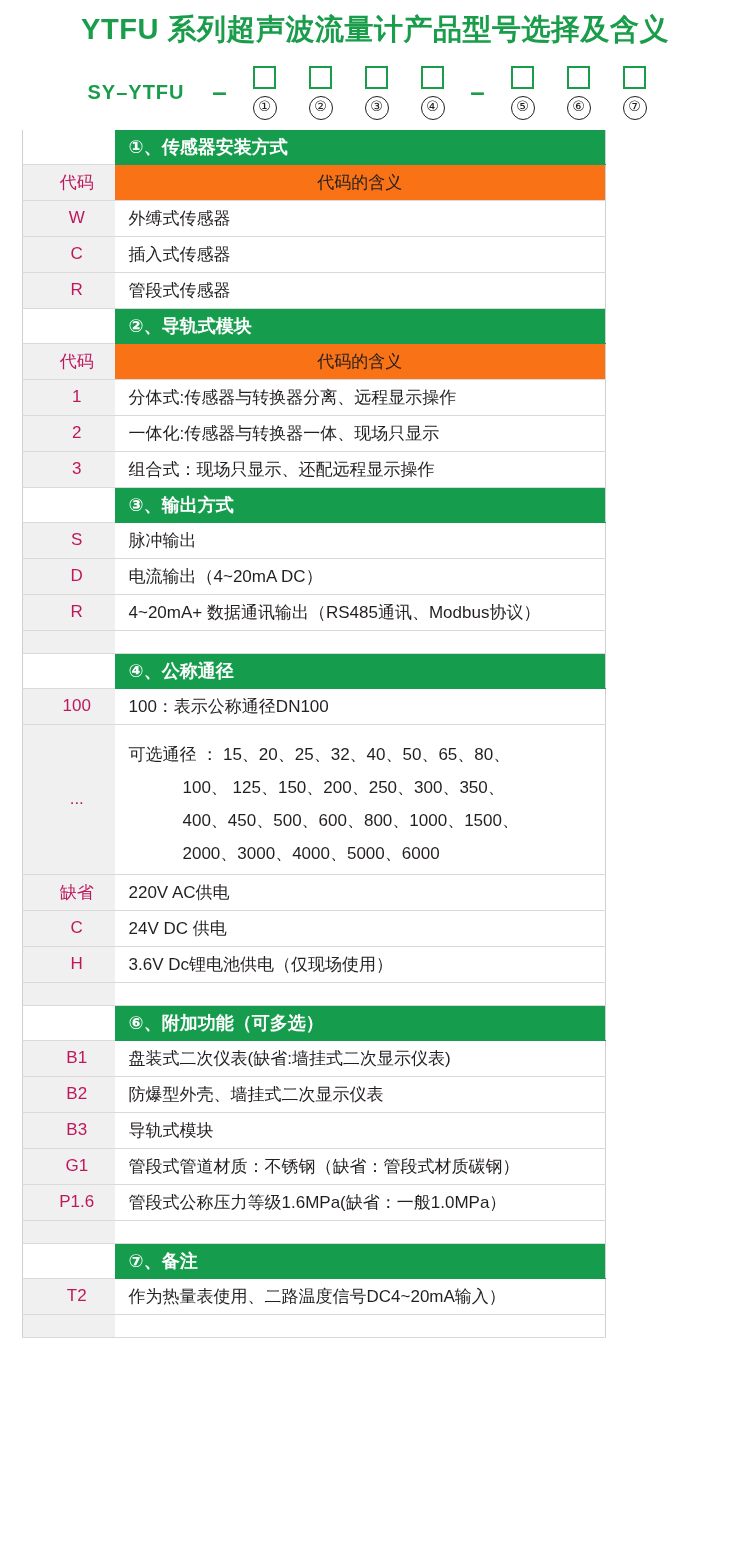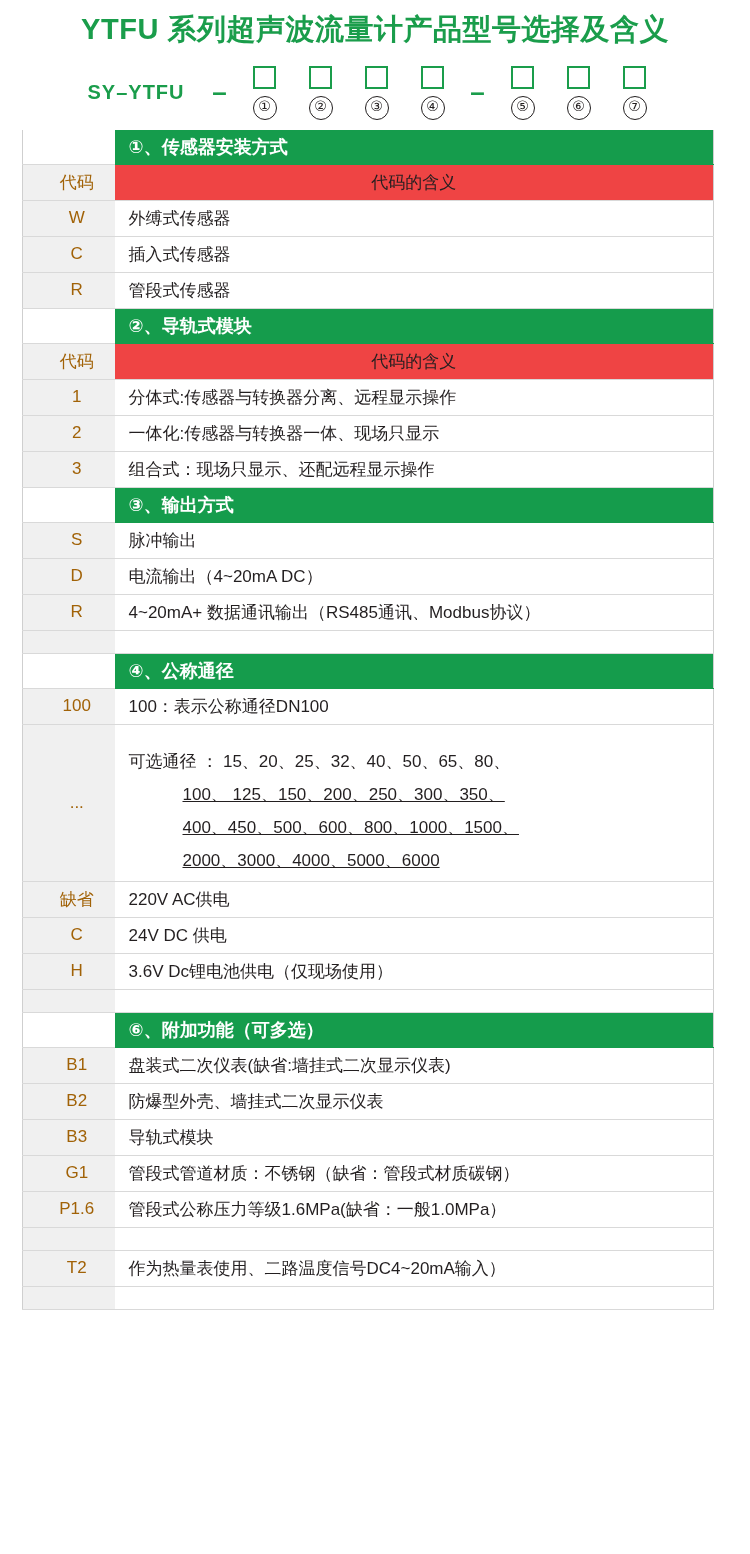--- a/index.html
+++ b/index.html
@@ -73,50 +73,50 @@
     border: 1.6px solid #231f20;
     border-radius: 50%;
     font-size: 14px;
     line-height: 19px;
     text-align: center;
     color: #231f20;
   }
   
   .tbl {
     margin-top: 10px;
-    width: 692px;
+    width: 584px;
     border-collapse: collapse;
     table-layout: fixed;
     border-left: 1px solid #cfcfcf;
     border-right: 1px solid #cfcfcf;
   }
   .tbl td {
     border-bottom: 1px solid #d9d9d9;
     padding: 0;
     vertical-align: middle;
     font-size: 17px;
   }
   td.code {
     width: 92px;
     text-align: center;
     background: #ffffff;
-    color: #a16207;
+    color: #be185d;
     height: 35px;
     padding-left: 16px;
   }
   td.code.shade { background: #f0f0f0; }
   td.desc {
     padding-left: 14px;
     height: 35px;
     color: #231f20;
   }
   td.desc.center {
     text-align: center;
     padding-left: 0;
-    background: #ef4444;
+    background: #f97316;
   }
   tr.section td {
     background: #159c4c;
     color: #ffffff;
     font-weight: bold;
     font-size: 18px;
     height: 34px;
     border-bottom: 1px solid #159c4c;
   }
   tr.section td.lead {
@@ -127,27 +127,26 @@
     padding-left: 14px;
   }
   tr.spacer td {
     height: 22px;
     background: #ffffff;
     border-bottom: 1px solid #d9d9d9;
   }
   tr.spacer td.lead { background: #f0f0f0; }
   td.multiline {
     padding-left: 14px;
-    padding-top: 20px;
+    padding-top: 13px;
     padding-bottom: 4px;
     line-height: 33px;
   }
   .indent-list {
     padding-left: 54px;
-    text-decoration: underline;
   }
   .nowrap { white-space: nowrap; }
 </style>
 </head>
 <body>
 
 <div class="page">
 
   <div class="title">YTFU 系列超声波流量计产品型号选择及含义</div>
 
@@ -312,20 +311,24 @@
       </tr>
       <tr>
         <td class="code shade">P1.6</td>
         <td class="desc">管段式公称压力等级1.6MPa(缺省：一般1.0MPa）</td>
       </tr>
       <tr class="spacer">
         <td class="lead"></td>
         <td></td>
       </tr>
 
+      <tr class="section">
+        <td class="lead"></td>
+        <td class="title-cell">⑦、备注</td>
+      </tr>
       <tr>
         <td class="code shade">T2</td>
         <td class="desc">作为热量表使用、二路温度信号DC4~20mA输入）</td>
       </tr>
       <tr class="spacer">
         <td class="lead"></td>
         <td></td>
       </tr>
 
     </tbody>

